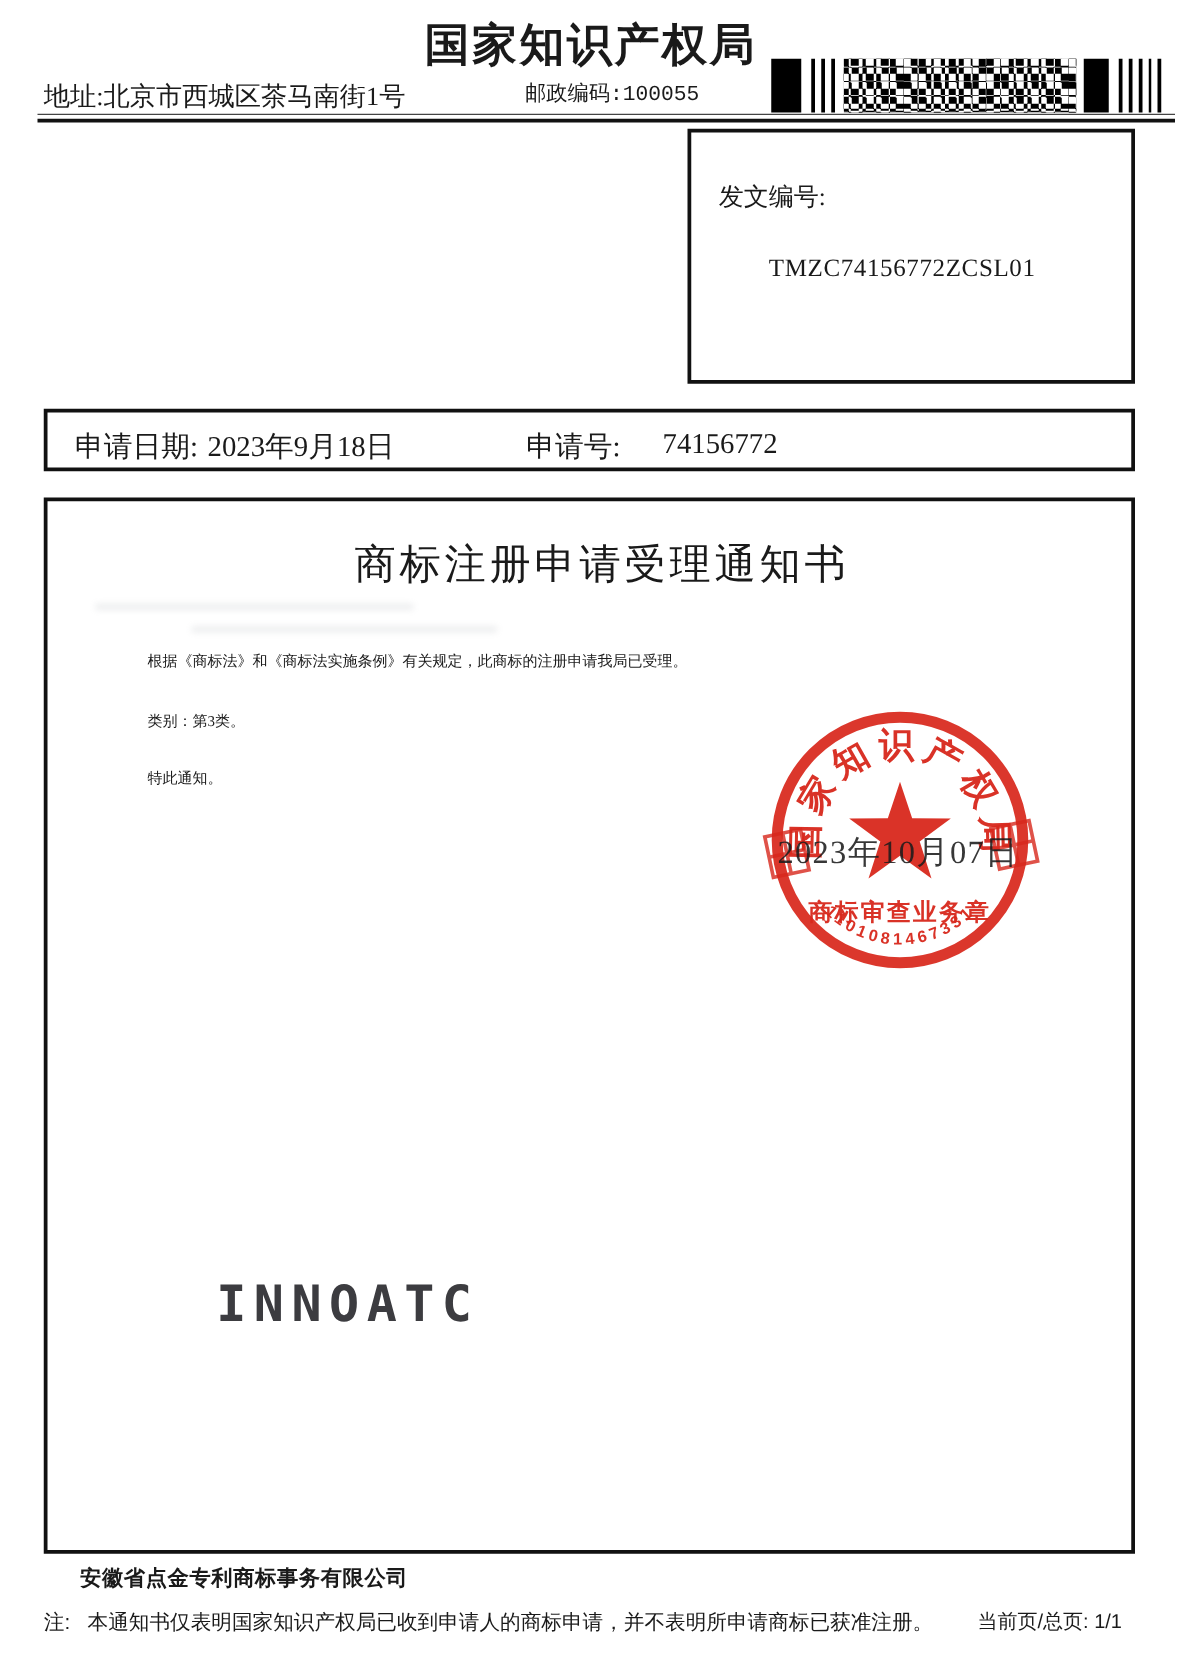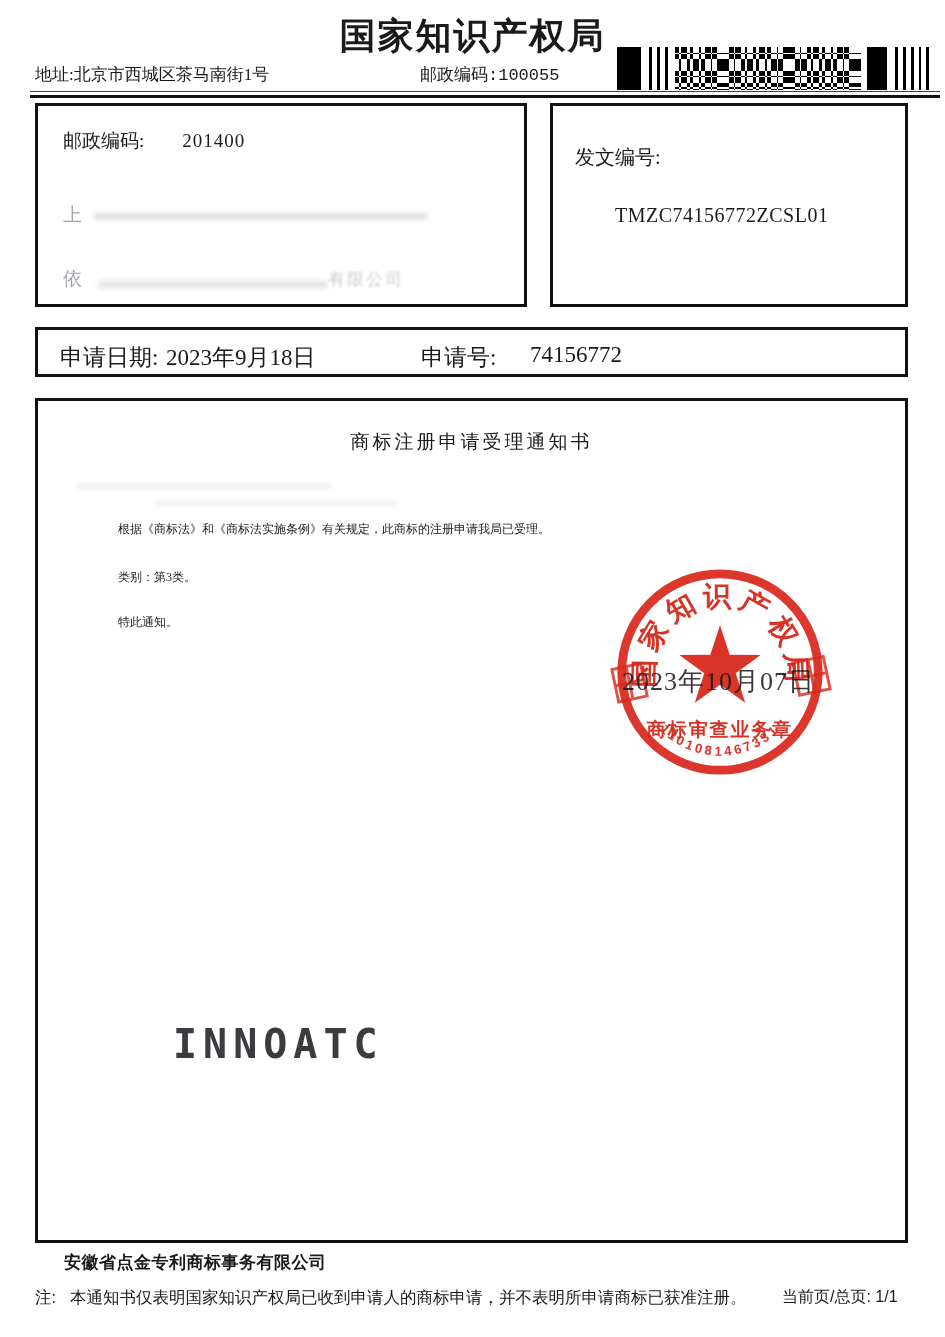--- a/index.html
+++ b/index.html
@@ -8,21 +8,21 @@
     background:#ffffff; overflow:hidden;
     font-family:"Liberation Serif","DejaVu Serif",serif;
     color:#1a1a1a;
   }
 
   
   .doc-title{
     position:absolute; left:0; top:12px; width:100%;
     text-align:center; font-size:36px; font-weight:bold; letter-spacing:2px;
   }
-  .hdr-address{position:absolute; left:35px; top:63px; font-size:17px;}
+  .hdr-address{position:absolute; left:35px; top:63px; font-size:21px;}
   .hdr-postcode{position:absolute; left:420px; top:63px; font-size:17px;font-family:Liberation Mono, monospace;}
   .hdr-rule-thin{position:absolute; left:30px; top:91px; width:910px; height:1px; background:#444;}
   .hdr-rule{position:absolute; left:30px; top:95px; width:910px; height:3px; background:#111;}
 
   
   .barcode{position:absolute; left:617px; top:47px; width:315px; height:43px;}
   .bc{position:absolute; top:0; height:43px; background:#000;}
   .bc-matrix{
     position:absolute; left:58px; top:0; width:186px; height:43px;
     background:
@@ -48,21 +48,21 @@
   .faint-tail{position:absolute; font-size:17px; color:#9aa0a6; opacity:.55; filter:blur(1px); letter-spacing:2px;}
 
   .dn-label{position:absolute; left:22px; top:38px; font-size:20px;}
   .dn-value{position:absolute; left:62px; top:98px; font-size:20px; letter-spacing:.5px;}
 
   .ai-item{position:absolute; top:12px; font-size:23px;}
 
   
   .notice-title{
     position:absolute; left:0; top:28px; width:100%;
-    text-align:center; font-size:19px; letter-spacing:3px;
+    text-align:center; font-size:33px; letter-spacing:3px;padding-left:10px;
   }
   .notice-p{position:absolute; left:80px; font-size:12px; white-space:nowrap;}
 
   .trademark{
     position:absolute; left:135px; top:620px;
     font-family:"DejaVu Sans Mono","Liberation Mono",monospace;
     font-size:40px; font-weight:bold; letter-spacing:6px; color:#3c3c40;
   }
 
   
@@ -99,30 +99,20 @@
     <div class="bc" style="left:278px;width:3px"></div>
     <div class="bc" style="left:286px;width:3px"></div>
     <div class="bc" style="left:294px;width:3px"></div>
     <div class="bc" style="left:302px;width:2px"></div>
     <div class="bc" style="left:309px;width:3px"></div>
   </div>
 
   <div class="hdr-rule-thin"></div>
   <div class="hdr-rule"></div>
 
-  <div class="bbox box-recipient">
-    <div class="rc-postrow">
-      <span>邮政编码:</span><span class="val">201400</span>
-    </div>
-    <span class="faint-char" style="left:25px;top:96px">上</span>
-    <div class="streak" style="left:55px;top:107px;width:335px"></div>
-    <span class="faint-char" style="left:25px;top:160px">依</span>
-    <div class="streak" style="left:60px;top:175px;width:230px"></div>
-    <span class="faint-tail" style="left:290px;top:162px">有限公司</span>
-  </div>
 
   <div class="bbox box-docnum">
     <div class="dn-label">发文编号:</div>
     <div class="dn-value">TMZC74156772ZCSL01</div>
   </div>
 
   <div class="bbox box-appinfo">
     <span class="ai-item" style="left:22px">申请日期:</span>
     <span class="ai-item" style="left:128px">2023年9月18日</span>
     <span class="ai-item" style="left:383px">申请号:</span>

